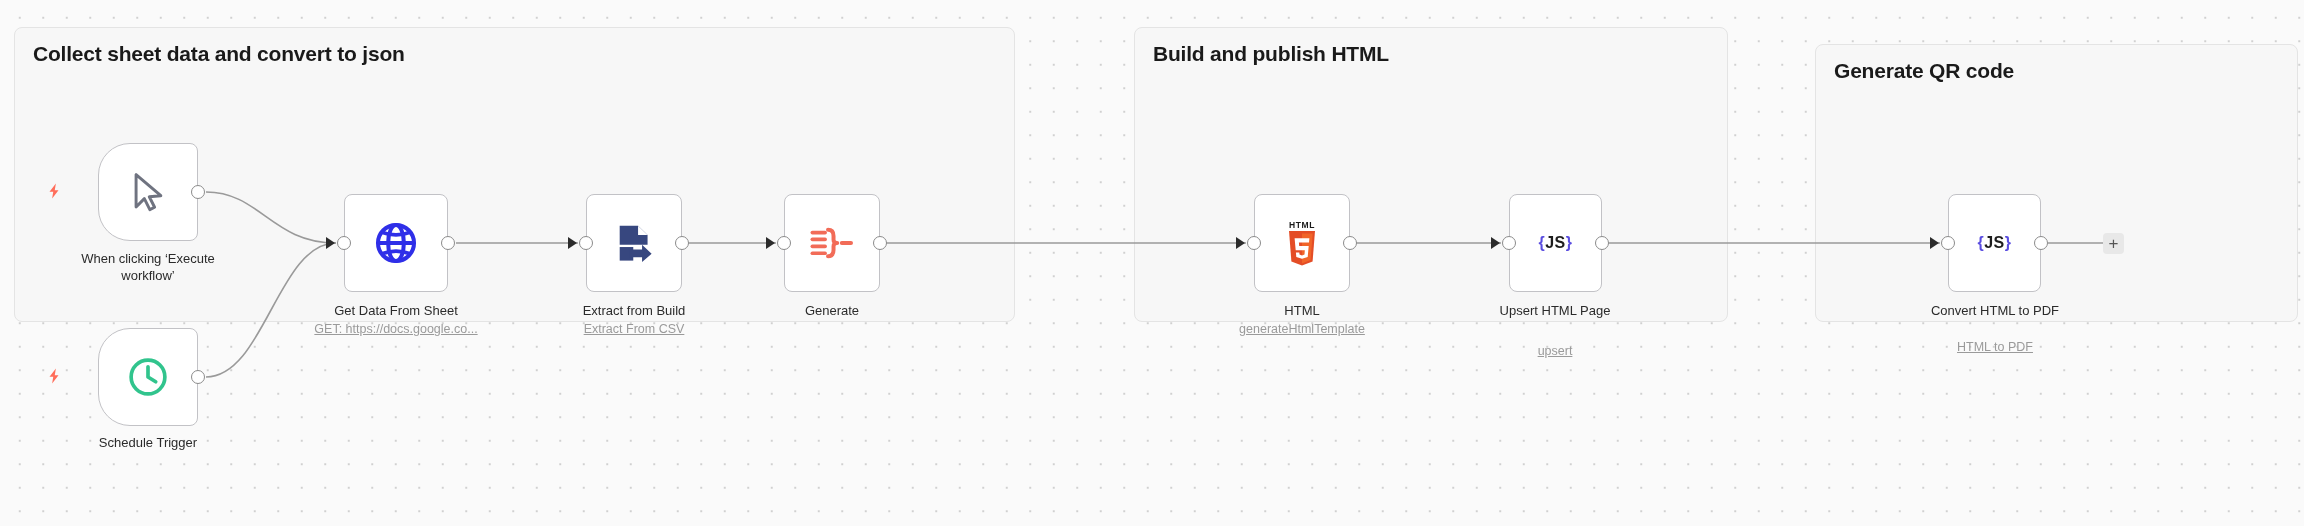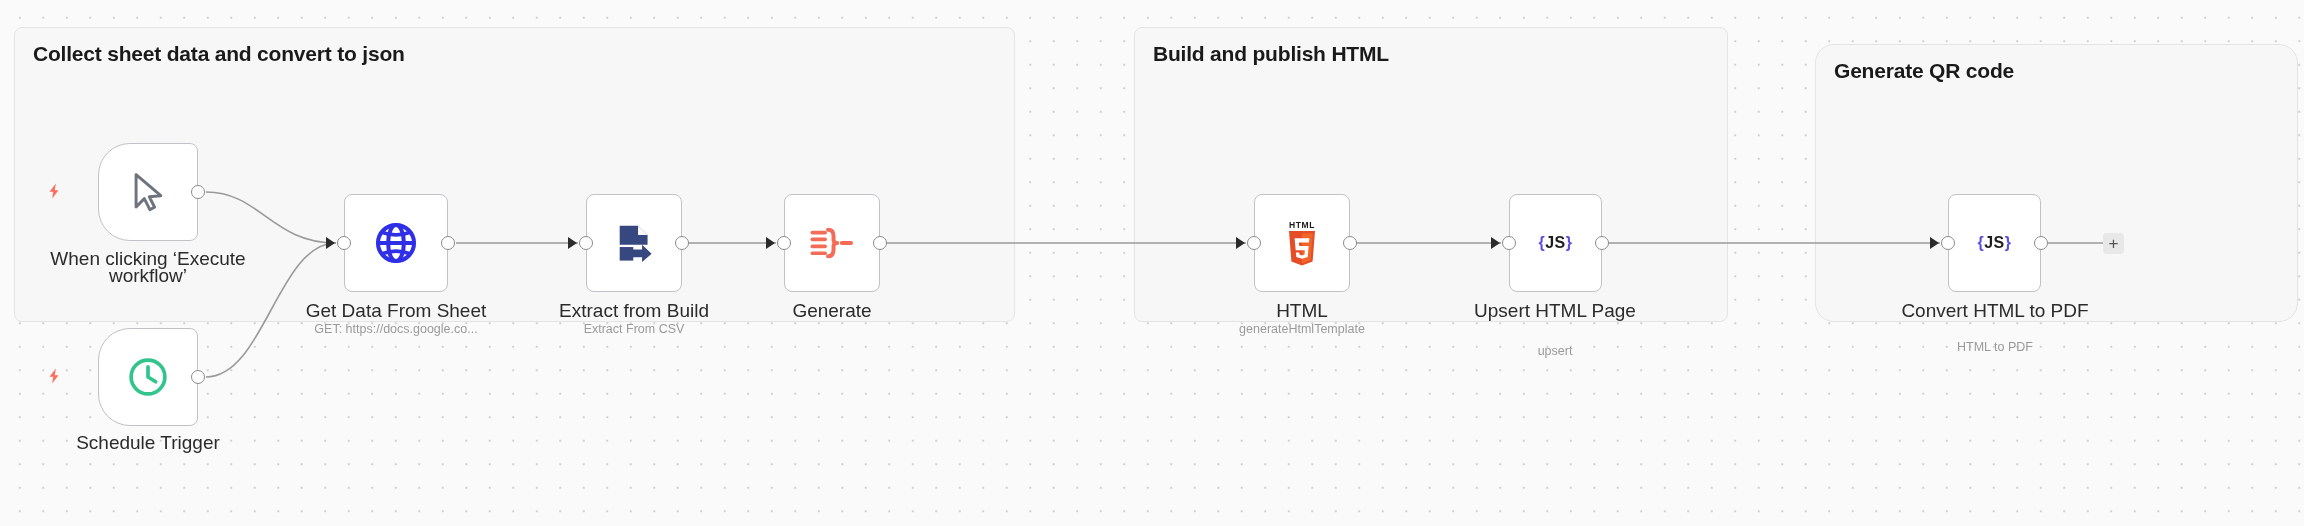--- a/index.html
+++ b/index.html
@@ -96,34 +96,35 @@
     width: 0; height: 0;
     border-top: 6px solid transparent;
     border-bottom: 6px solid transparent;
     border-left: 9px solid #2b2b2b;
   }
 
   
   .node-label {
     position: absolute;
     text-align: center;
-    font-size: 19px;
+    font-size: 13px;
     color: #2b2b2b;
     line-height: 17px;
     white-space: pre-line;
   }
   .node-sublabel {
     position: absolute;
     text-align: center;
     font-size: 12.5px;
     color: #9a9a9a;
     line-height: 16px;
     white-space: nowrap;
     overflow: hidden;
     text-overflow: ellipsis;
+    text-decoration: underline;
   }
 
   
   .bolt {
     position: absolute;
     width: 18px;
     height: 22px;
     color: #ff6d5a;
   }
 
@@ -174,21 +175,21 @@
 <div id="canvas">
 
   <div class="sticky" style="left:14px; top:27px; width:1001px; height:295px;">
     <div class="sticky-title">Collect sheet data and convert to json</div>
   </div>
 
   <div class="sticky" style="left:1134px; top:27px; width:594px; height:295px;">
     <div class="sticky-title">Build and publish HTML</div>
   </div>
 
-  <div class="sticky" style="left:1815px; top:44px; width:483px; height:278px;border-radius:19px;">
+  <div class="sticky" style="left:1815px; top:44px; width:483px; height:278px;">
     <div class="sticky-title">Generate QR code</div>
   </div>
 
   <svg id="edges" viewBox="0 0 2304 526" xmlns="http://www.w3.org/2000/svg">
     <g fill="none" stroke="#9a9a9a" stroke-width="1.6">
 
       <path d="M 206 192 C 260 192, 272 243, 336 243"></path>
 
       <path d="M 206 377 C 264 377, 278 243, 336 243"></path>
 

